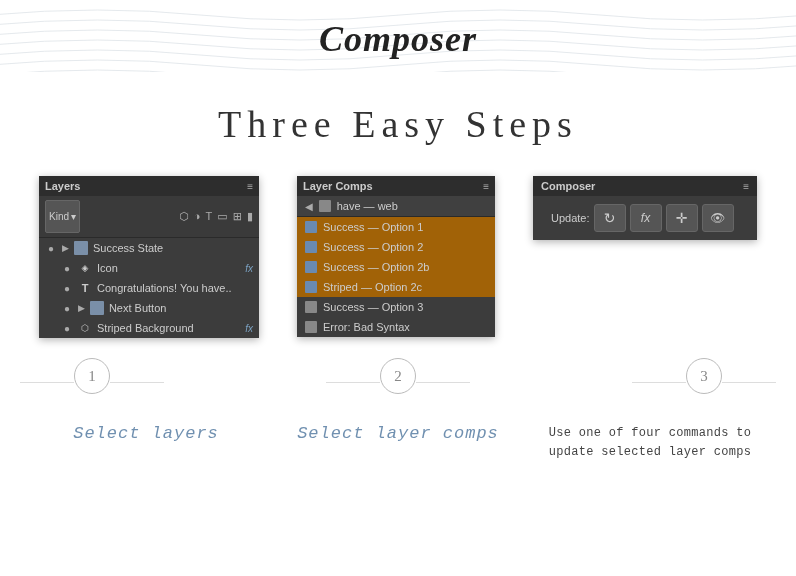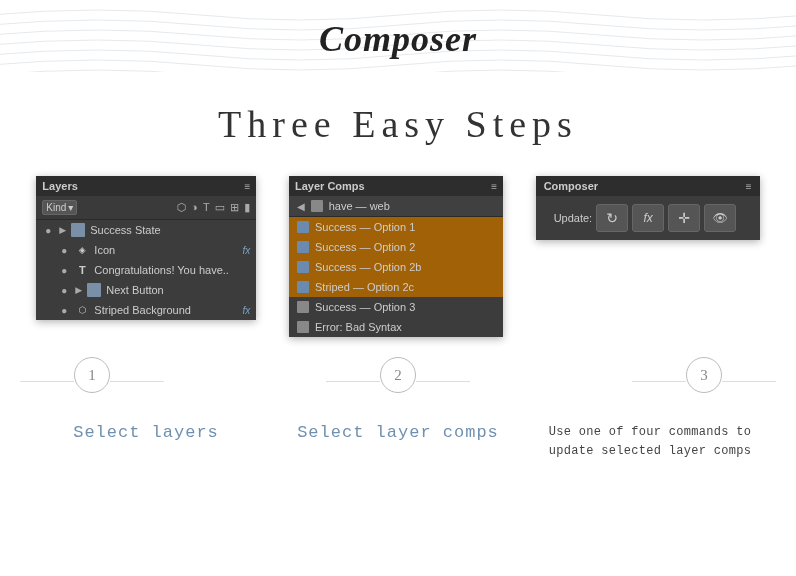--- a/index.html
+++ b/index.html
@@ -86,21 +86,21 @@
       display: flex;
       align-items: center;
       gap: 4px;
       border-bottom: 1px solid #2a2a2a;
     }
     .layers-kind-select {
       background: #555;
       color: #ccc;
       border: 1px solid #666;
       border-radius: 2px;
-      padding: 1px 3px;
+      padding: 10px 3px;
       font-size: 10px;
       display: flex;
       align-items: center;
       gap: 2px;
     }
     .layers-icons {
       display: flex;
       gap: 5px;
       margin-left: auto;
     }
@@ -126,21 +126,21 @@
     }
     .layer-thumb.folder { background: #7a8fa8; }
     .layer-thumb.text { background: transparent; color: #ccc; font-size: 11px; font-weight: bold; display: flex; align-items: center; justify-content: center; }
     .layer-thumb.icon-layer { background: transparent; color: #ccc; font-size: 9px; display: flex; align-items: center; justify-content: center; }
     .layer-name { flex: 1; font-size: 11px; color: #ccc; white-space: nowrap; overflow: hidden; text-overflow: ellipsis; }
     .layer-fx { color: #7aa0c0; font-style: italic; font-size: 10px; margin-left: auto; }
     .layer-indent { margin-left: 16px; }
 
     
     .comps-panel {
-      width: 214px;
+      width: 198px;
       background: #3c3c3c;
     }
     .comps-header {
       background: #2d2d2d;
       padding: 4px 6px;
       display: flex;
       justify-content: space-between;
       align-items: center;
     }
     .comps-header-title { font-size: 11px; color: #ccc; font-weight: bold; }
@@ -210,20 +210,21 @@
       font-size: 15px;
       color: #888;
       background: #fff;
     }
     .step-title {
       font-family: 'Courier New', monospace;
       font-size: 17px;
       color: #7090b0;
       margin-bottom: 8px;
       letter-spacing: 1px;
+      font-style: italic;
     }
     .step-desc {
       font-family: 'Courier New', monospace;
       font-size: 12px;
       color: #444;
       line-height: 1.6;
       letter-spacing: 0.3px;
     }
 
     

